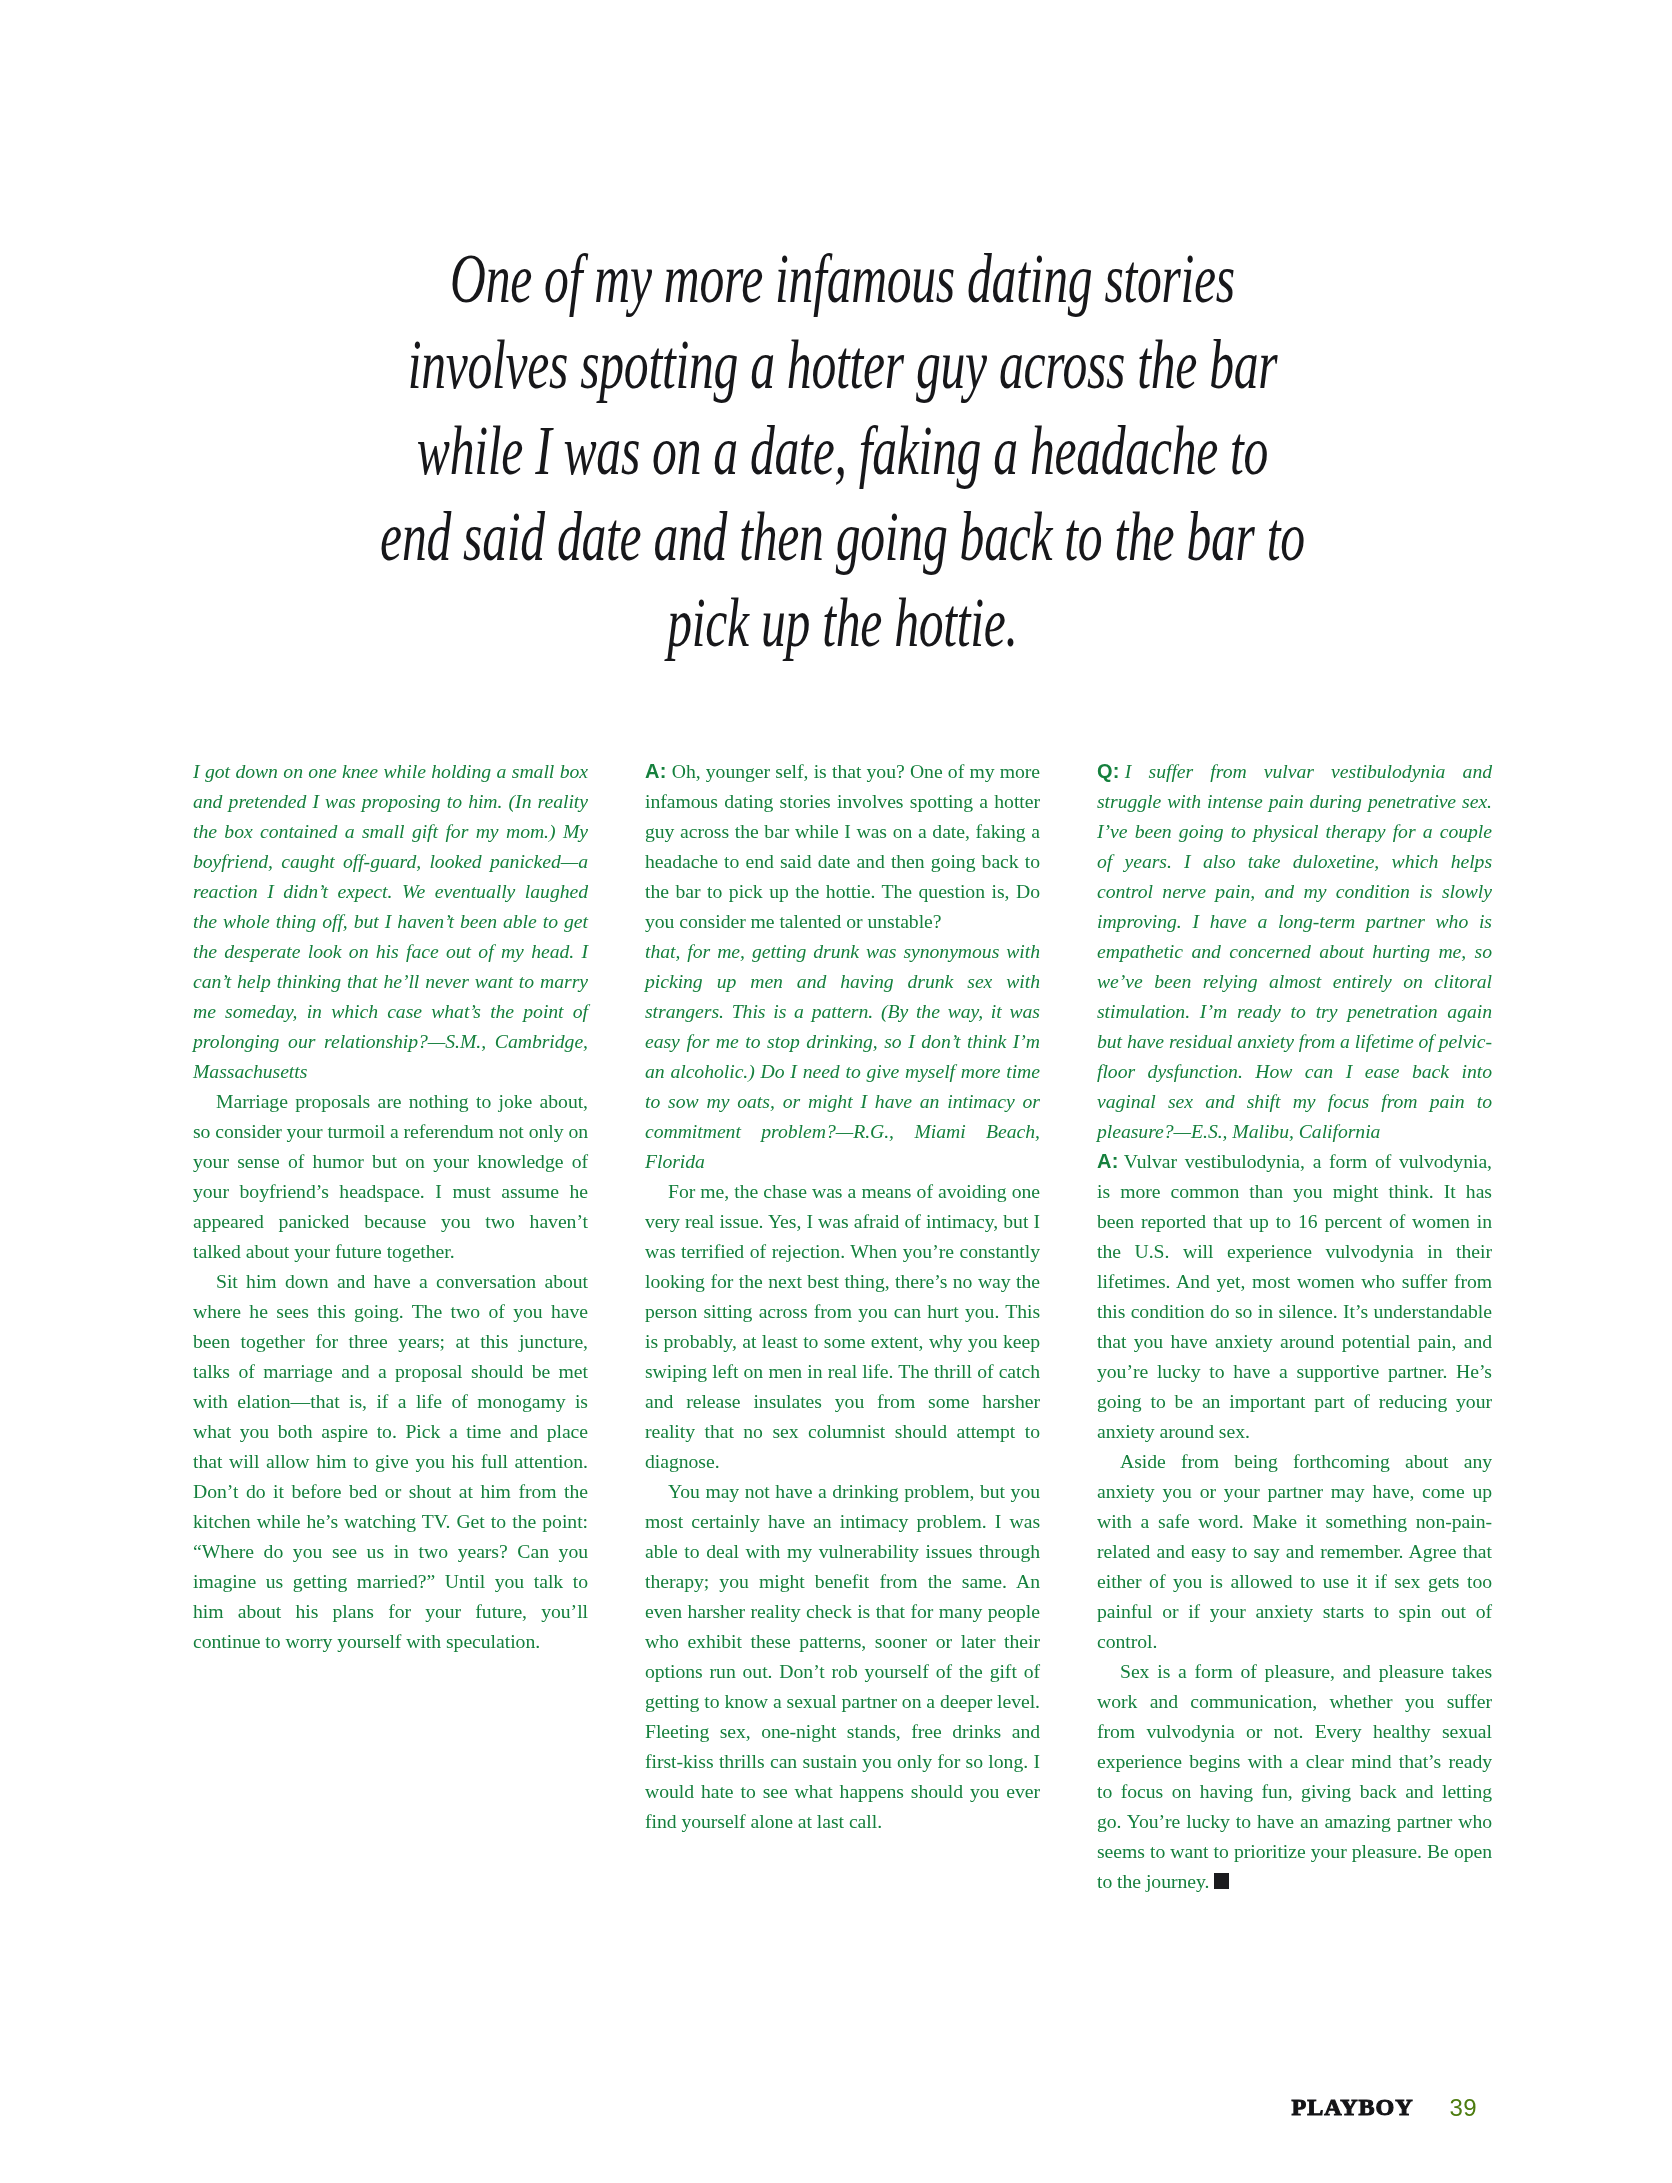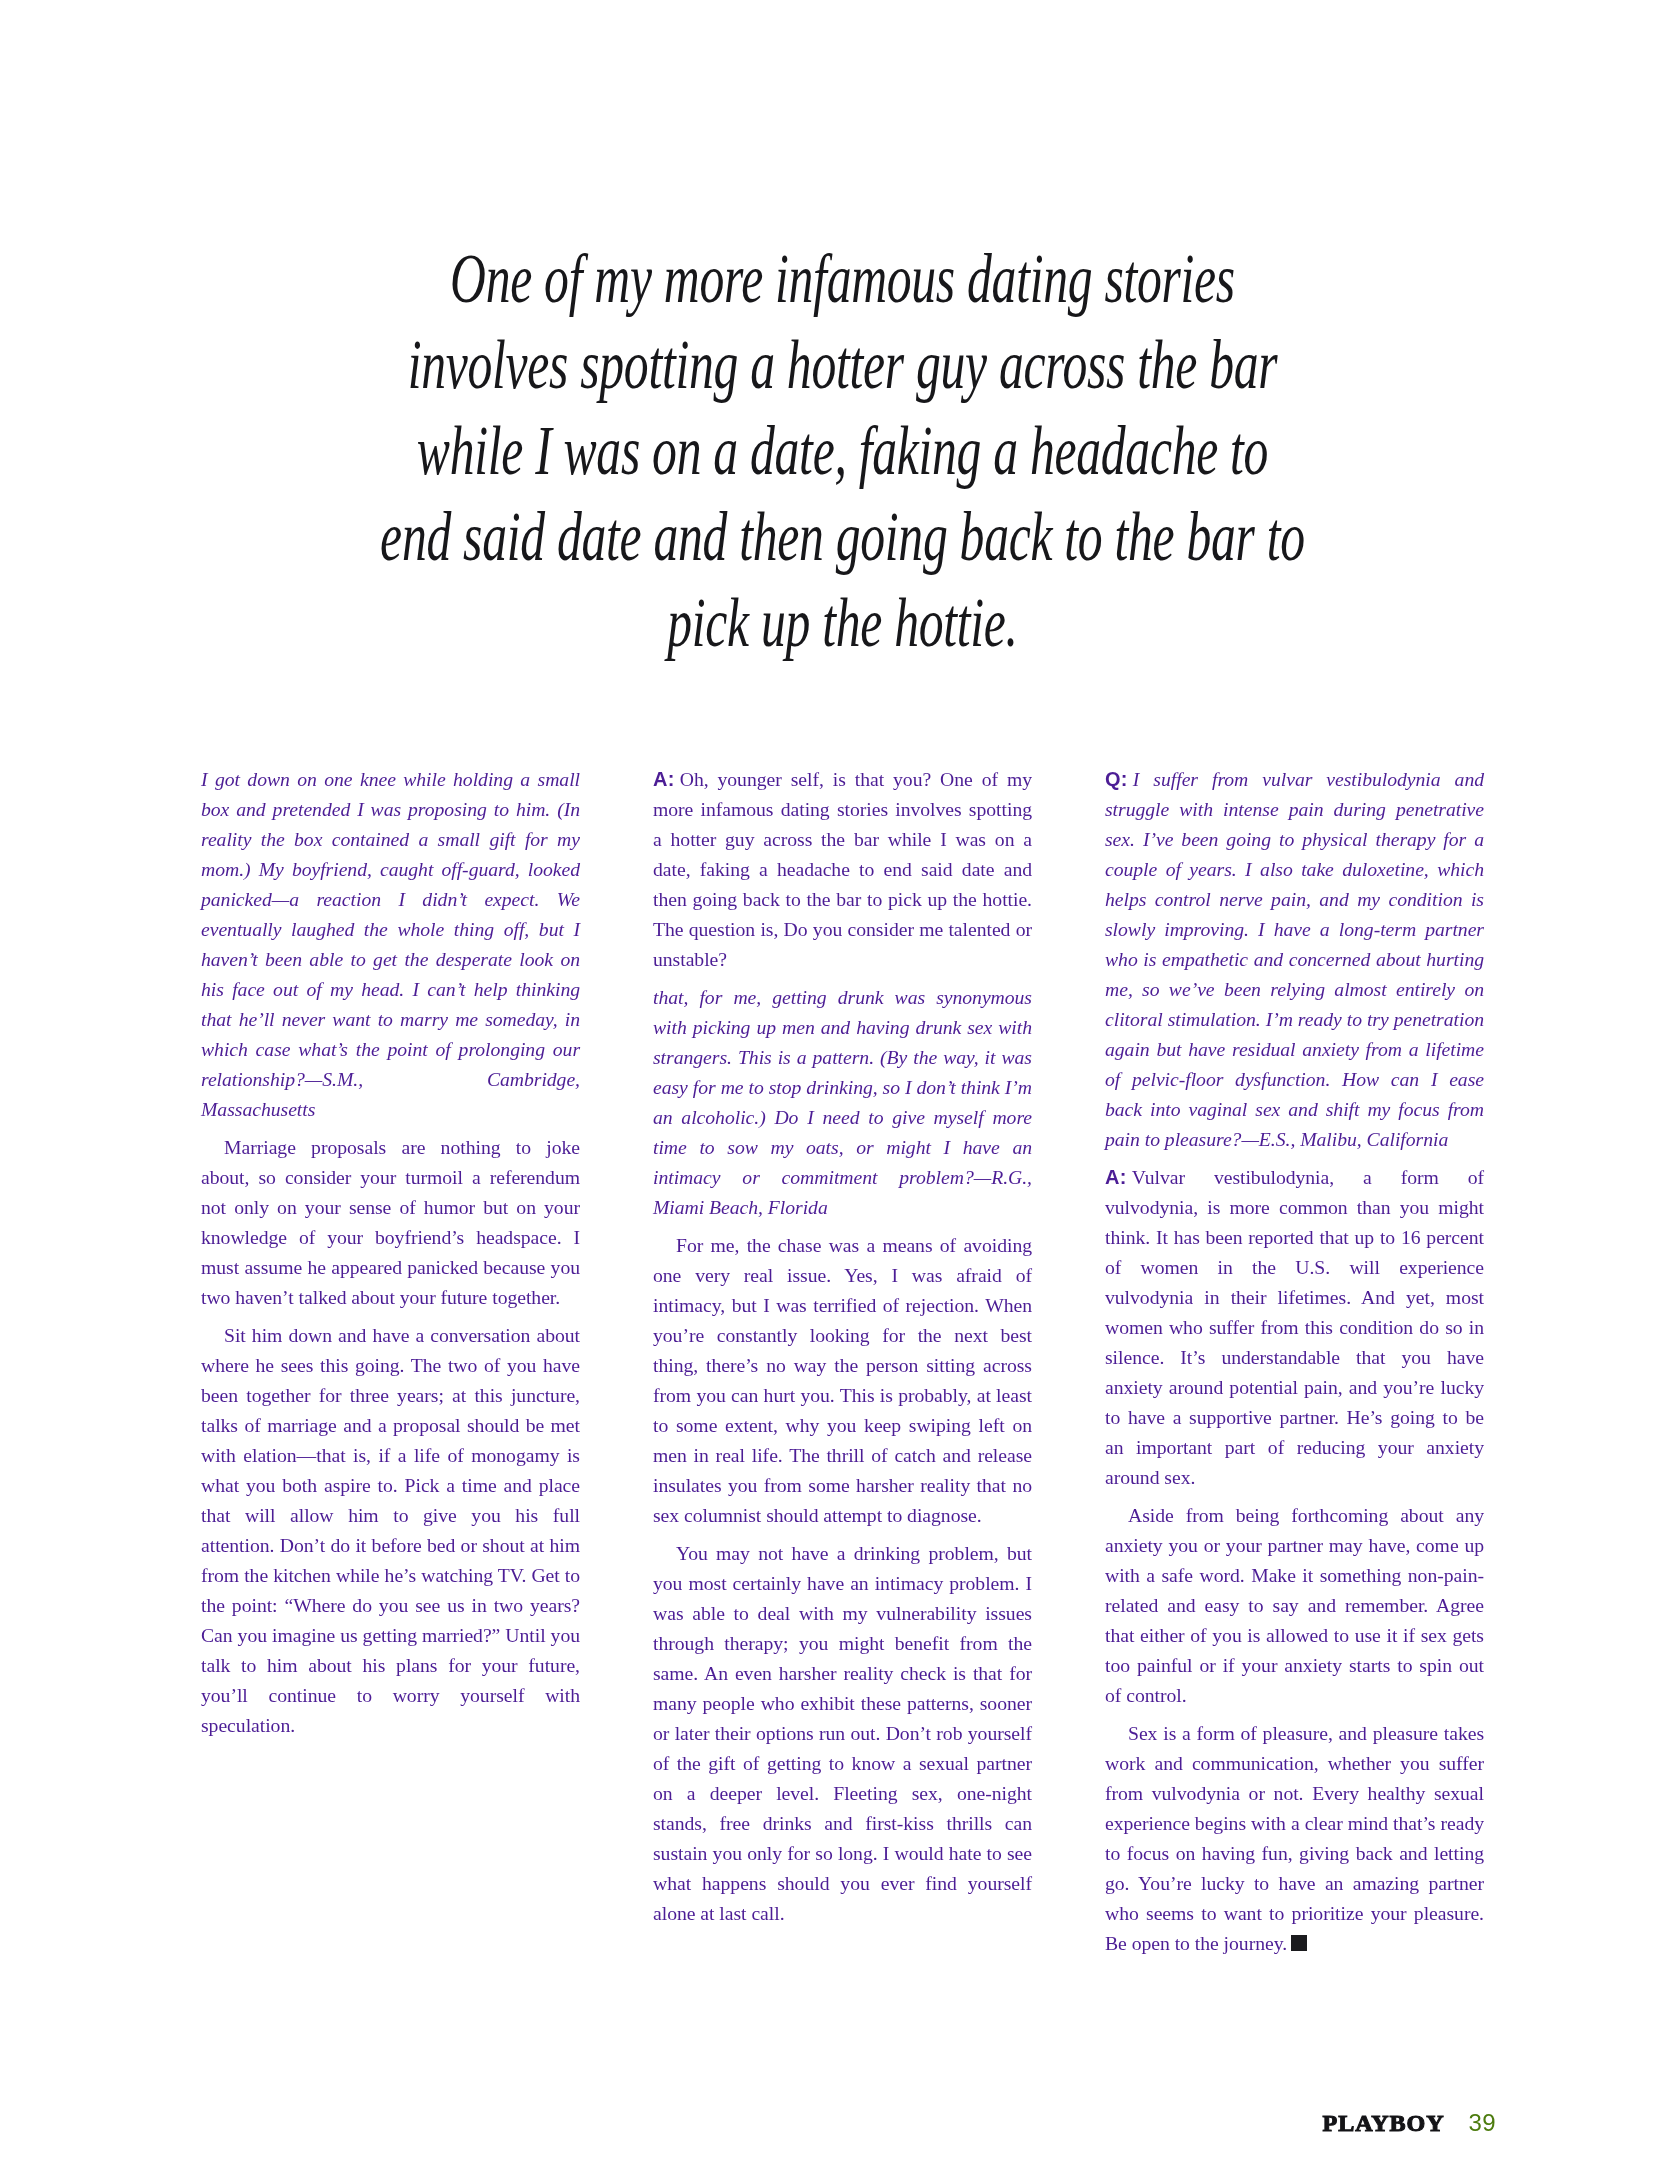--- a/index.html
+++ b/index.html
@@ -48,29 +48,29 @@
     height: 1272px;
     display: flex;
     justify-content: space-between;
   }
   .col {
     width: 395px;
     position: relative;
   }
 
   p.para {
-    margin: 8px;
+    margin: 0;
     font-size: 19.7px;
     line-height: 30px;
     text-align: justify;
     text-justify: inter-word;
     hyphens: auto;
     -webkit-hyphens: auto;
     text-indent: 0;
-    color: #4c1d95;
+    color: #15803d;
     letter-spacing: -0.04px;
   }
   p.para.indent {
     text-indent: 23px;
   }
   p.para.q {
     font-style: italic;
   }
   p.para.gap {
     margin-top: 29px;
@@ -90,27 +90,28 @@
     width: 15.7px;
     height: 15.7px;
     background: #1b1b1e;
     vertical-align: -0.7px;
     margin-left: 4.3px;
   }
 
   
   .footer {
     position: absolute;
-    left: 197px;
+    left: 178px;
     top: 2094px;
     width: 1299px;
     height: 43px;
     display: flex;
-    align-items: flex-end;
+    align-items: flex-start;
     justify-content: flex-end;
+    gap: 12px;
   }
   .brand {
     font-family: "Liberation Serif", "DejaVu Serif", serif;
     font-weight: bold;
     font-size: 23.6px;
     letter-spacing: 0.9px;
     color: #141417;
     -webkit-text-stroke: 1.1px #141417;
     transform: scaleX(1.02);
     transform-origin: 100% 50%;

